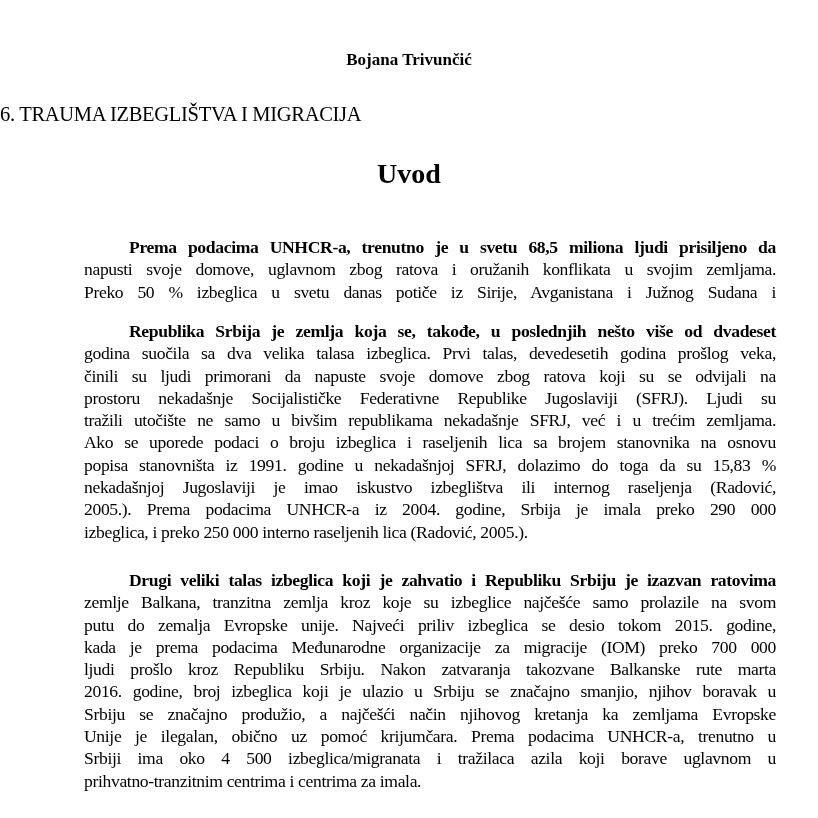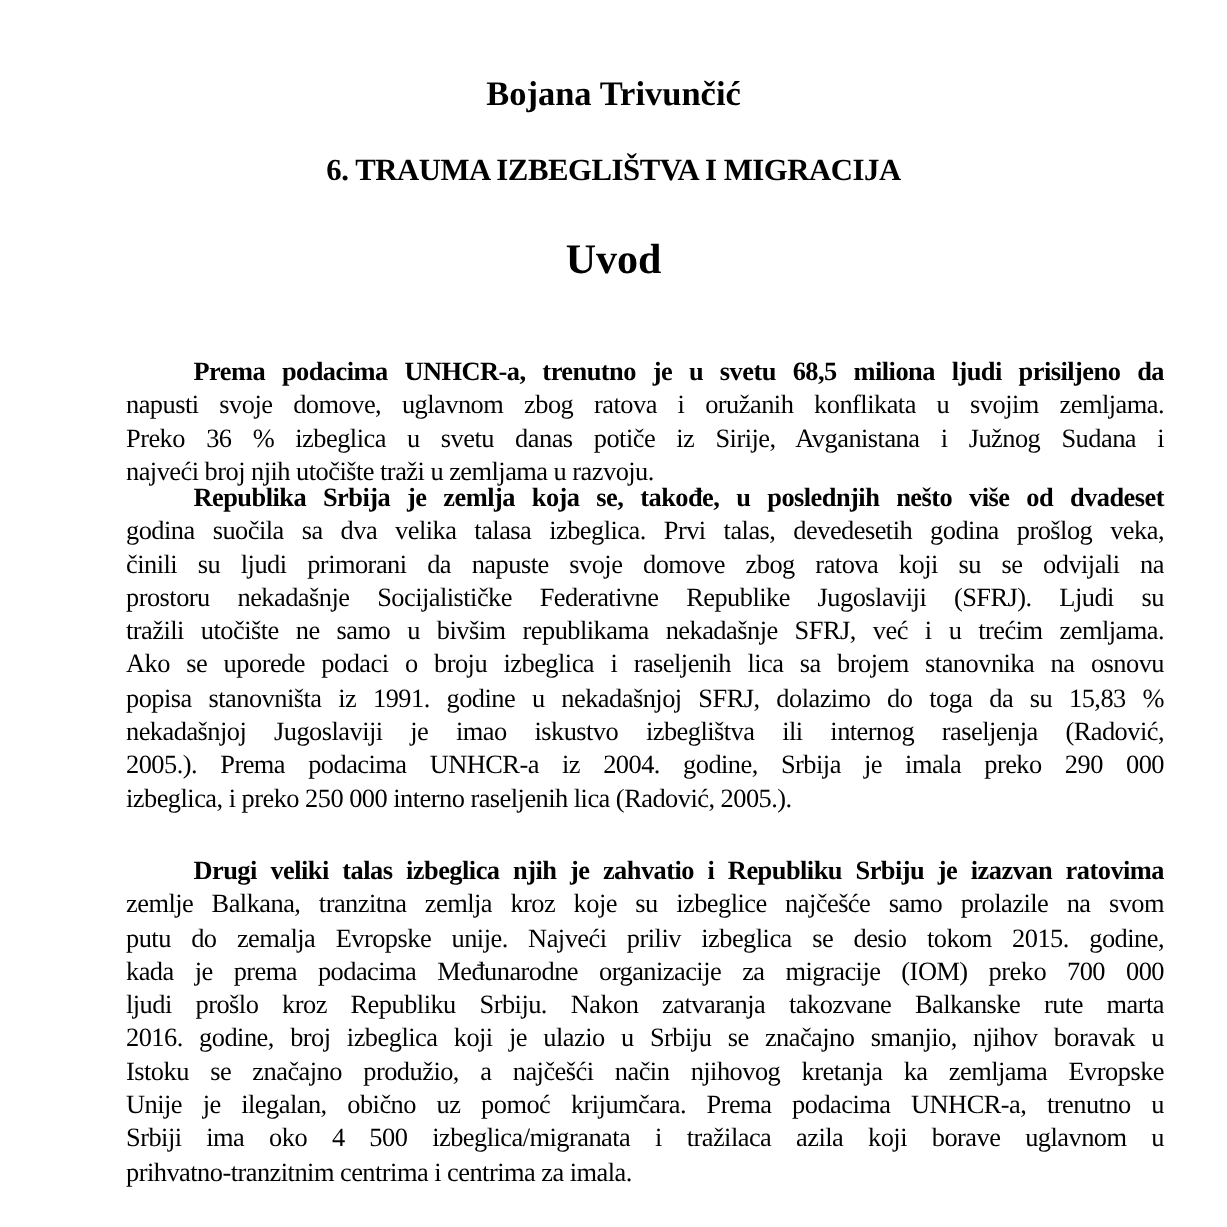--- a/index.html
+++ b/index.html
@@ -1,61 +1,60 @@
 <!DOCTYPE html>
 <html><head>
 <meta charset="utf-8">
 <style>
   html, body { margin: 0; padding: 0; background: #ffffff; }
   body { width: 818px; height: 818px; position: relative; overflow: hidden; }
   .page { position: absolute; left: 0; top: 0; width: 818px; height: 818px; color: #000; font-family: "Liberation Serif", "DejaVu Serif", serif; }
-  .author { position: absolute; top: 50px; left: 0; width: 818px; text-align: center; font-weight: bold; font-size: 23px; }
-  .title { position: absolute; top: 103px; left: 0; width: 818px; text-align: center; font-weight: bold; font-size: 20.5px; letter-spacing: -0.3px; }
+  .author { position: absolute; top: 50px; left: 0; width: 818px; text-align: center; font-weight: bold; font-size: 17px; }
+  .title { position: absolute; top: 103px; left: 0; width: 818px; text-align: left; font-weight: normal; font-size: 20.5px; letter-spacing: -0.3px; }
   .section { position: absolute; top: 158px; left: 0; width: 818px; text-align: center; font-weight: bold; font-size: 28px; }
   .para { position: absolute; left: 84px; width: 692px; }
   .line { display: block; height: 22.3px; line-height: 22.3px; font-size: 17.6px; white-space: nowrap; text-align: justify; text-align-last: justify; transform-origin: left center; letter-spacing: -0.35px; }
   .line.last { text-align-last: left; }
   .line.indent { padding-left: 45px; font-weight: bold; }
   .p1 { top: 236px; }
   .p2 { top: 320px; }
   .p3 { top: 569px; }
 </style>
 </head>
 <body>
 
 <div class="page">
   <div class="author">Bojana Trivunčić</div>
   <div class="title">6. TRAUMA IZBEGLIŠTVA I MIGRACIJA</div>
   <div class="section">Uvod</div>
 
   <div class="para p1">
     <span class="line indent">Prema podacima UNHCR-a, trenutno je u svetu 68,5 miliona ljudi prisiljeno da</span>
     <span class="line">napusti svoje domove, uglavnom zbog ratova i oružanih konflikata u svojim zemljama.</span>
-    <span class="line">Preko 36 % izbeglica u svetu danas potiče iz Sirije, Avganistana i Južnog Sudana i</span>
-    <span class="line last">najveći broj njih utočište traži u zemljama u razvoju.</span>
+    <span class="line">Preko 50 % izbeglica u svetu danas potiče iz Sirije, Avganistana i Južnog Sudana i</span>
   </div>
 
   <div class="para p2">
     <span class="line indent">Republika Srbija je zemlja koja se, takođe, u  poslednjih nešto više od dvadeset</span>
     <span class="line">godina suočila sa dva velika talasa izbeglica. Prvi talas, devedesetih godina prošlog veka,</span>
     <span class="line">činili su ljudi primorani da napuste svoje domove zbog ratova koji su se odvijali na</span>
     <span class="line">prostoru nekadašnje Socijalističke Federativne Republike Jugoslaviji (SFRJ). Ljudi su</span>
     <span class="line">tražili utočište ne samo u bivšim republikama nekadašnje SFRJ, već i u trećim zemljama.</span>
     <span class="line">Ako se uporede podaci o broju izbeglica i raseljenih lica sa brojem stanovnika na osnovu</span>
     <span class="line">popisa stanovništa iz 1991. godine u nekadašnjoj SFRJ, dolazimo do toga da su 15,83 %</span>
     <span class="line">nekadašnjoj Jugoslaviji je imao iskustvo izbeglištva ili internog raseljenja (Radović,</span>
     <span class="line">2005.). Prema podacima UNHCR-a iz 2004. godine, Srbija je imala preko 290 000</span>
     <span class="line last">izbeglica, i preko 250 000 interno raseljenih lica (Radović, 2005.).</span>
   </div>
 
   <div class="para p3">
-    <span class="line indent">Drugi veliki talas izbeglica njih je zahvatio i Republiku Srbiju je izazvan ratovima</span>
+    <span class="line indent">Drugi veliki talas izbeglica koji je zahvatio i Republiku Srbiju je izazvan ratovima</span>
     <span class="line">zemlje Balkana, tranzitna zemlja kroz koje su izbeglice najčešće samo prolazile na svom</span>
     <span class="line">putu do zemalja Evropske unije. Najveći priliv izbeglica se desio tokom 2015. godine,</span>
     <span class="line">kada je prema podacima Međunarodne organizacije za migracije (IOM) preko 700 000</span>
     <span class="line">ljudi prošlo kroz Republiku Srbiju. Nakon zatvaranja takozvane Balkanske rute marta</span>
     <span class="line">2016. godine, broj izbeglica koji je ulazio u Srbiju se značajno smanjio, njihov boravak u</span>
-    <span class="line">Istoku se značajno produžio, a najčešći način njihovog kretanja ka zemljama Evropske</span>
+    <span class="line">Srbiju se značajno produžio, a najčešći način njihovog kretanja ka zemljama Evropske</span>
     <span class="line">Unije je ilegalan, obično uz pomoć krijumčara. Prema podacima UNHCR-a, trenutno u</span>
     <span class="line">Srbiji ima oko 4 500 izbeglica/migranata i tražilaca azila koji borave uglavnom u</span>
     <span class="line last">prihvatno-tranzitnim centrima i centrima za imala.</span>
   </div>
 </div>
 
 </body></html>

